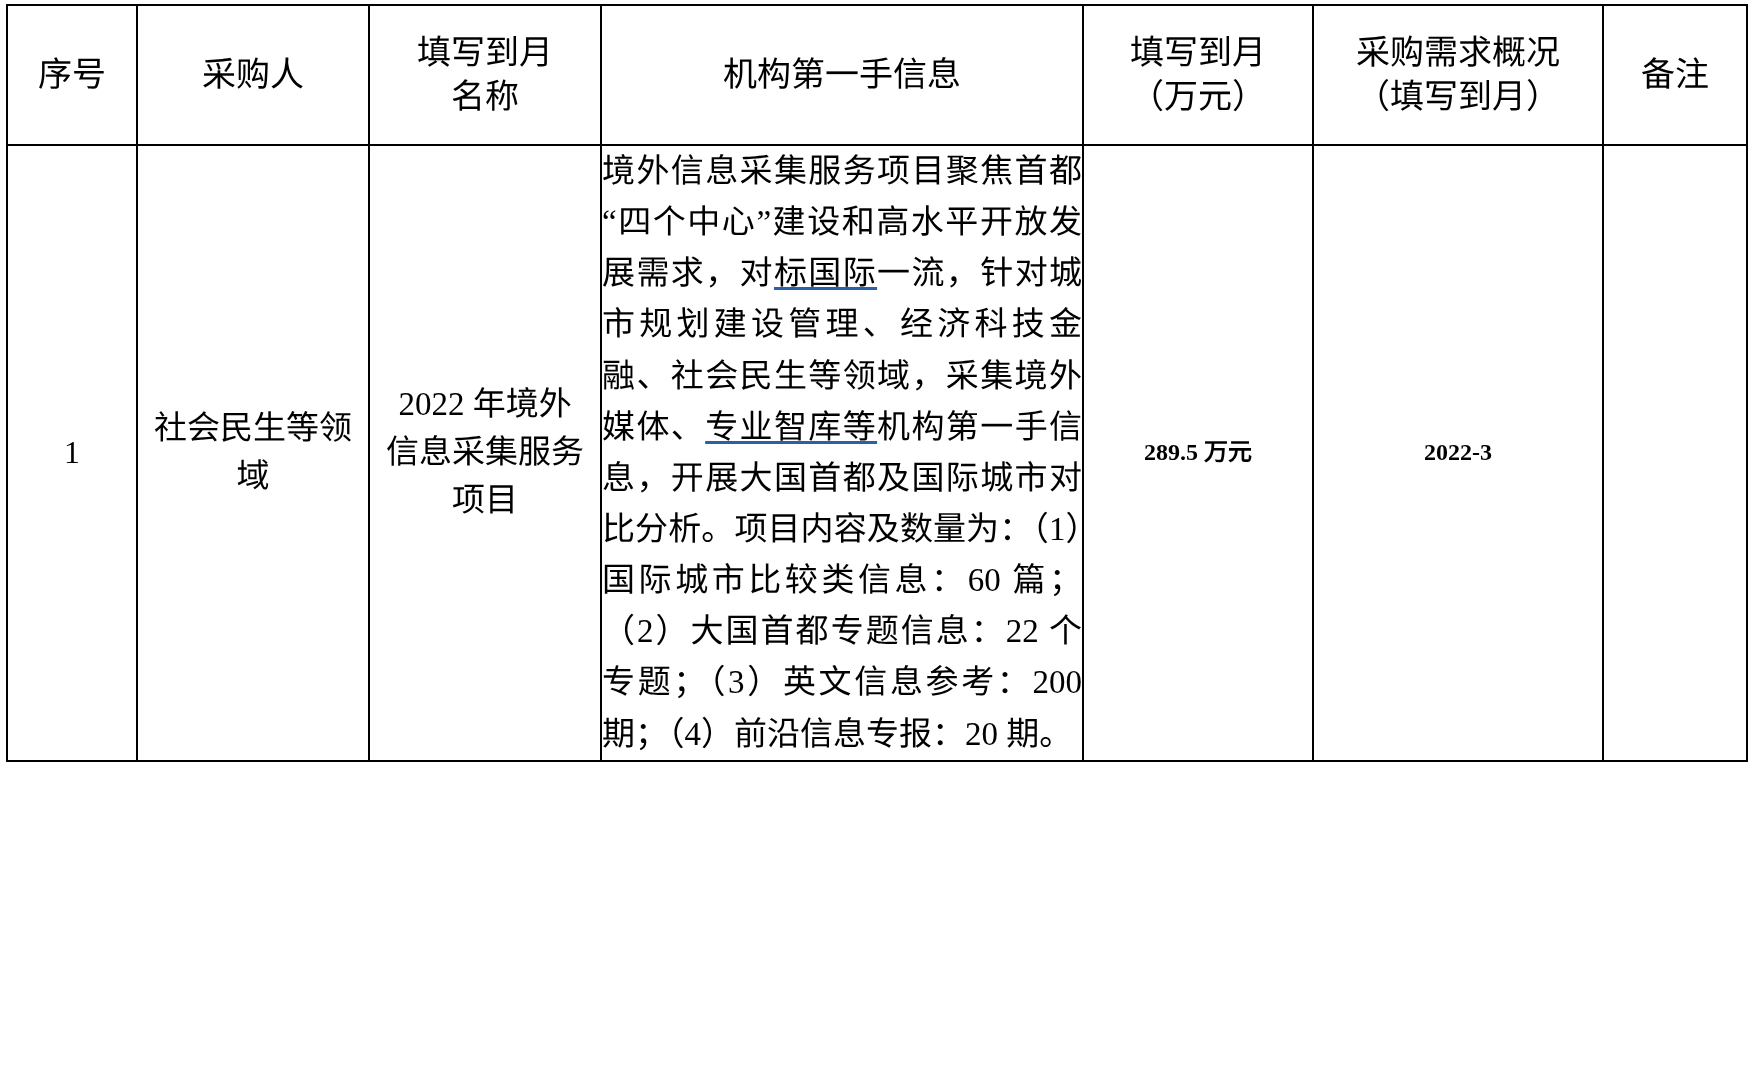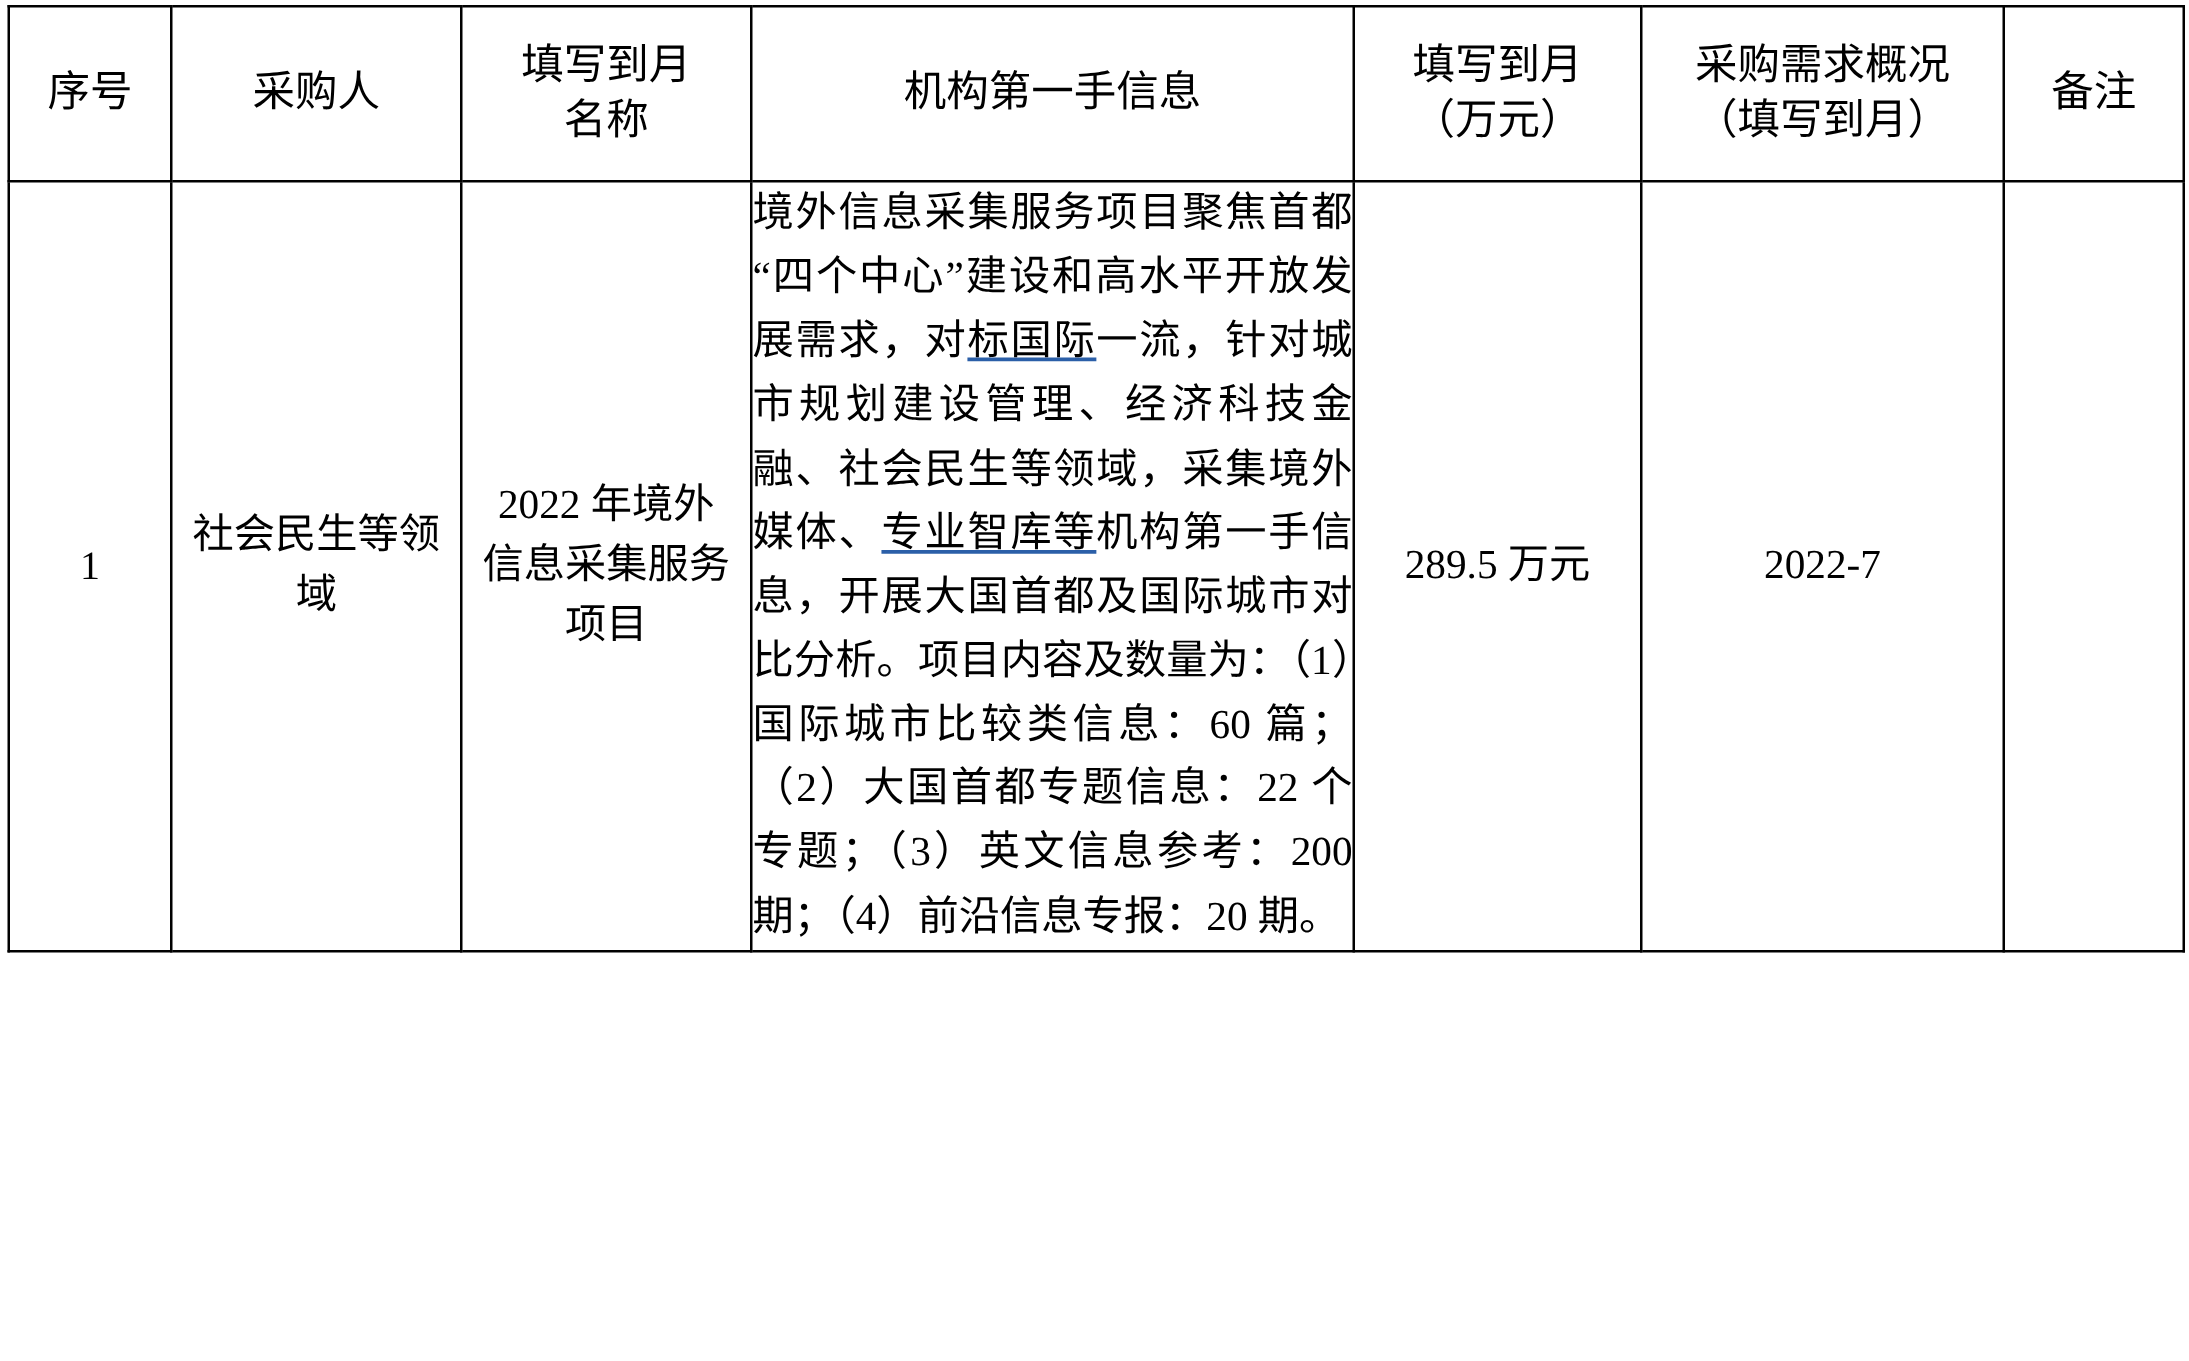--- a/index.html
+++ b/index.html
@@ -71,21 +71,22 @@
     font-size: 33px;
     line-height: 1.55;
     text-align: justify;
     text-align-last: left;
     text-justify: inter-ideograph;
     word-break: break-all;
     border-radius: 11px;
   }
   .u { text-decoration: underline; text-decoration-color: #2b5fa8; text-underline-offset: 3px; }
   td.cell-budget, td.cell-time {
-    font-size: 33px;
+    font-size: 24px;
+    font-weight: bold;
   }
   td.cell-remark { }
   .nowrap { white-space: nowrap; }
 </style>
 </head>
 <body>
 
 <div class="page">
   <table class="procurement-table">
     <colgroup>
@@ -136,21 +137,21 @@
         <td class="cell-project">
           <div class="cell-inner">2022 年境外信息采集服务项目</div>
         </td>
         <td class="cell-demand">
           <div class="demand-text"><span>境外信息采集服务项目聚焦首都“四个中心”建设和高水平开放发展需求，对</span><span class="u">标国际</span><span>一流，针对城市规划建设管理、经济科技金融、社会民生等领域，采集境外媒体、</span><span class="u">专业智库等</span><span>机构第一手信息，开展大国首都及国际城市对比分析。项目内容及数量为：（1）国际城市比较类信息：60 篇；（2）大国首都专题信息：22 个专题；（3）英文信息参考：200 期；（4）前沿信息专报：20 期。</span></div>
         </td>
         <td class="cell-budget">
           <span class="nowrap">289.5 万元</span>
         </td>
         <td class="cell-time">
-          <span class="nowrap">2022-7</span>
+          <span class="nowrap">2022-3</span>
         </td>
         <td class="cell-remark">
           <span></span>
         </td>
       </tr>
     </tbody>
   </table>
 </div>
 
 </body></html>

